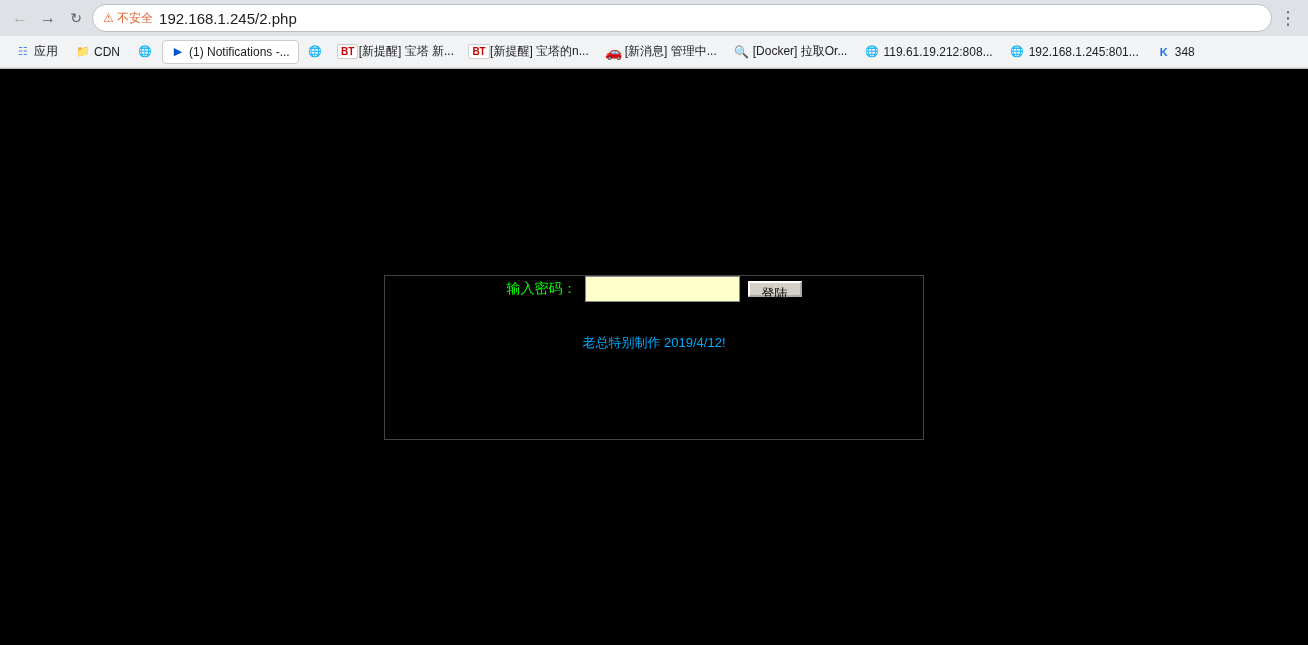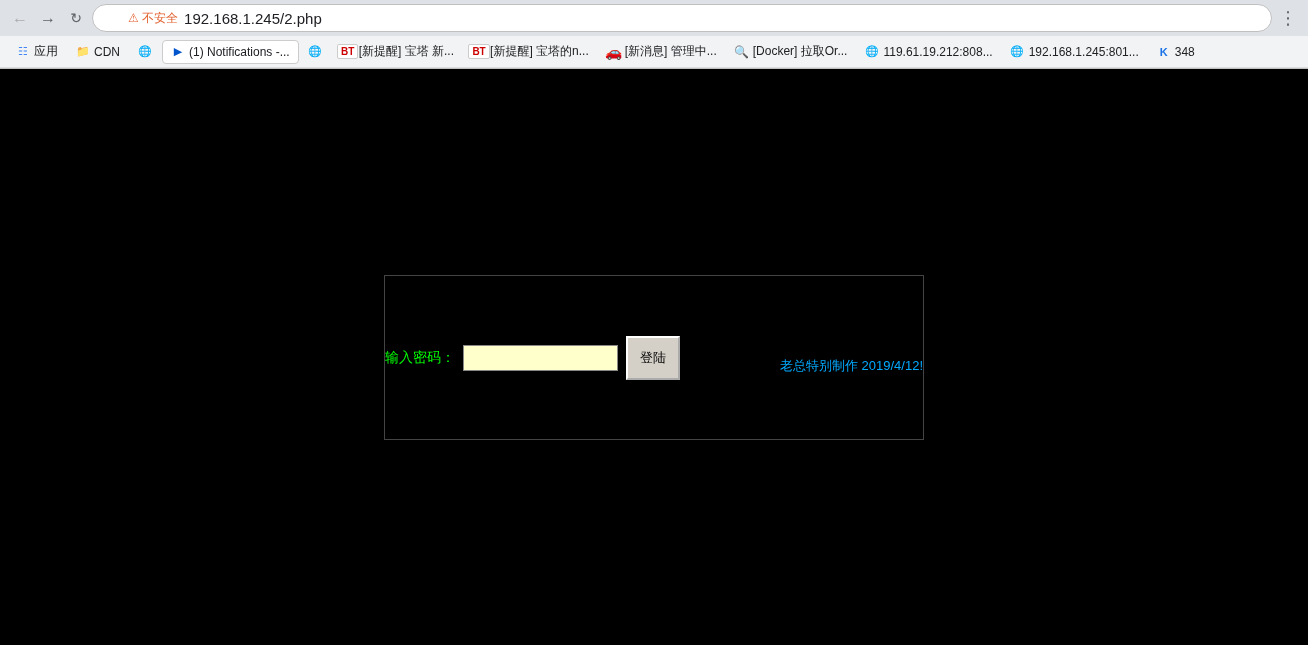--- a/index.html
+++ b/index.html
@@ -45,21 +45,20 @@
       border-radius: 16px;
       height: 28px;
       padding: 0 10px;
       gap: 6px;
       border: 1px solid #c0c0c0;
     }
     .security-icon {
       color: #e25f2d;
       font-size: 12px;
       white-space: nowrap;
-      margin-left: 25px;
     }
     .address-text {
       font-size: 15px;
       color: #202124;
     }
     .menu-btn {
       width: 24px;
       height: 24px;
       border: none;
       background: transparent;
@@ -126,24 +125,24 @@
       align-items: center;
       justify-content: center;
     }
 
     .login-box {
       width: 540px;
       height: 165px;
       border: 1px solid #444;
       background: #000;
       display: flex;
-      flex-direction: row;
-      align-items: center;
-      justify-content: space-between;
-      gap: 32px;
+      flex-direction: column;
+      align-items: center;
+      justify-content: flex-start;
+      gap: 16px;
     }
 
     .password-row {
       display: flex;
       align-items: center;
       gap: 8px;
     }
 
     .password-label {
       color: #00ff00;
@@ -157,21 +156,21 @@
       border: 1px solid #888;
       padding: 2px 4px;
       font-size: 13px;
       outline: none;
     }
 
     .login-button {
       background: #d4d0c8;
       border: 2px outset #fff;
       padding: 2px 12px;
-      height: 44px;
+      height: 16px;
       font-size: 13px;
       cursor: pointer;
       color: #000;
     }
 
     .footer-text {
       color: #00aaff;
       font-size: 13px;
       margin-top: 16px;
     }

